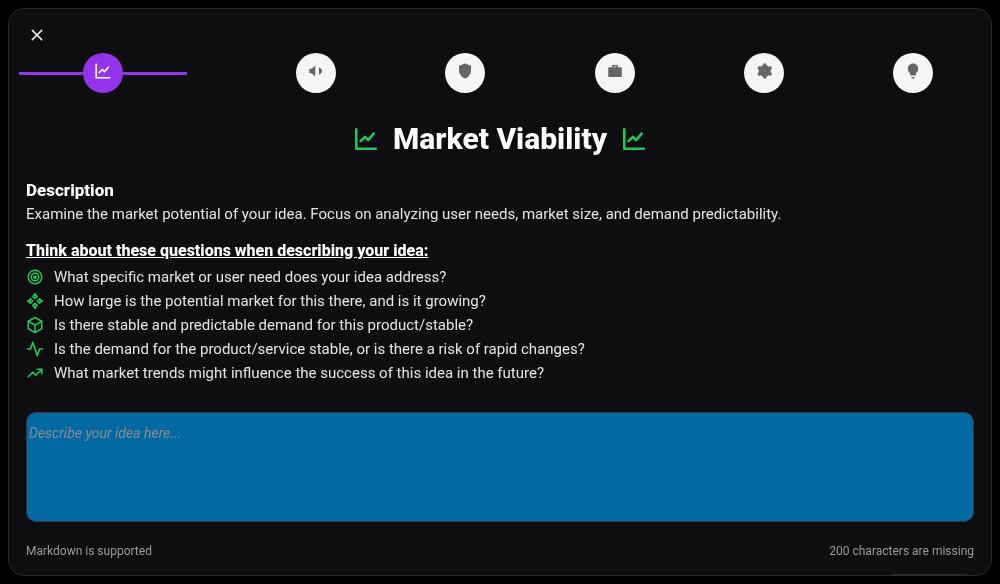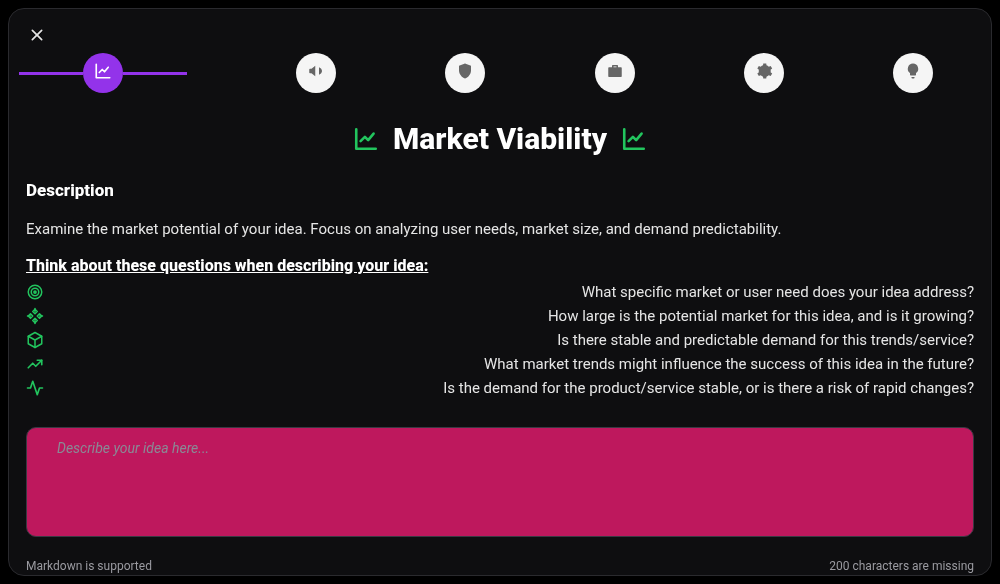--- a/index.html
+++ b/index.html
@@ -69,21 +69,21 @@
     font-size: 30px;
     font-weight: 800;
     color: #fff;
   }
   .title-row .ticon { color: #22c55e; }
   .title-row .ticon svg { width: 26px; height: 26px; display: block; }
   .desc-label {
     font-size: 17px;
     font-weight: 800;
     color: #fff;
-    margin-bottom: 20px;
+    margin-bottom: 5px;
   }
   .desc-text {
     font-size: 15px;
     color: #e5e5e5;
     margin-bottom: 18px;
   }
   .q-label {
     font-size: 16px;
     font-weight: 800;
     color: #fff;
@@ -91,39 +91,38 @@
     text-decoration: underline;
   }
   .q-list { list-style: none; }
   .q-list li {
     display: flex;
     align-items: center;
     gap: 10px;
     font-size: 15px;
     color: #e5e5e5;
     margin-bottom: 6px;
-    justify-content: space-between;
   }
   .q-list li .qicon {
     width: 18px; height: 18px;
     color: #22c55e;
     flex-shrink: 0;
     display: flex; align-items: center; justify-content: center;
   }
   .q-list li .qicon svg { width: 18px; height: 18px; }
   .textarea-wrap {
     margin-top: 24px;
   }
   textarea {
     width: 100%;
     height: 110px;
-    background: #be185d;
+    background: #0369a1;
     border: 1px solid #3a3943;
     border-radius: 10px;
-    padding: 12px 30px;
+    padding: 12px 2px;
     color: #e5e5e5;
     font-size: 14px;
     font-family: inherit;
     font-style: italic;
     resize: none;
     outline: none;
   }
   textarea::placeholder { color: #8a8a95; font-style: italic; }
   .below-row {
     display: flex;
@@ -261,47 +260,47 @@
         </span>
         <span>What specific market or user need does your idea address?</span>
       </li>
       <li>
         <span class="qicon">
           <svg viewBox="0 0 24 24" fill="none" stroke="currentColor" stroke-width="2" stroke-linecap="round" stroke-linejoin="round">
               <path d="M12 3l3 3-3 3-3-3 3-3zM12 15l3 3-3 3-3-3 3-3zM3 12l3-3 3 3-3 3-3-3zM15 12l3-3 3 3-3 3-3-3z" fill="none"></path>
               <path d="M12 2v4M12 18v4M2 12h4M18 12h4"></path>
             </svg>
         </span>
-        <span>How large is the potential market for this idea, and is it growing?</span>
+        <span>How large is the potential market for this there, and is it growing?</span>
       </li>
       <li>
         <span class="qicon">
           <svg viewBox="0 0 24 24" fill="none" stroke="currentColor" stroke-width="2" stroke-linecap="round" stroke-linejoin="round">
               <path d="M12 2l9 5v10l-9 5-9-5V7l9-5z"></path>
               <path d="M3 7l9 5 9-5M12 22V12"></path>
             </svg>
         </span>
-        <span>Is there stable and predictable demand for this trends/service?</span>
+        <span>Is there stable and predictable demand for this product/stable?</span>
+      </li>
+      <li>
+        <span class="qicon">
+          <svg viewBox="0 0 24 24" fill="none" stroke="currentColor" stroke-width="2.2" stroke-linecap="round" stroke-linejoin="round">
+              <polyline points="2 12 6 12 9 3 15 21 18 12 22 12"></polyline>
+            </svg>
+        </span>
+        <span>Is the demand for the product/service stable, or is there a risk of rapid changes?</span>
       </li>
       <li>
         <span class="qicon">
           <svg viewBox="0 0 24 24" fill="none" stroke="currentColor" stroke-width="2.2" stroke-linecap="round" stroke-linejoin="round">
               <polyline points="3 17 9 11 13 15 21 7"></polyline>
               <polyline points="15 7 21 7 21 13"></polyline>
             </svg>
         </span>
         <span>What market trends might influence the success of this idea in the future?</span>
-      </li>
-      <li>
-        <span class="qicon">
-          <svg viewBox="0 0 24 24" fill="none" stroke="currentColor" stroke-width="2.2" stroke-linecap="round" stroke-linejoin="round">
-              <polyline points="2 12 6 12 9 3 15 21 18 12 22 12"></polyline>
-            </svg>
-        </span>
-        <span>Is the demand for the product/service stable, or is there a risk of rapid changes?</span>
       </li>
     </ul>
 
     <div class="textarea-wrap">
       <textarea placeholder="Describe your idea here..." style=""></textarea>
       <div class="below-row">
         <span>Markdown is supported</span>
         <span>200 characters are missing</span>
       </div>
     </div>

